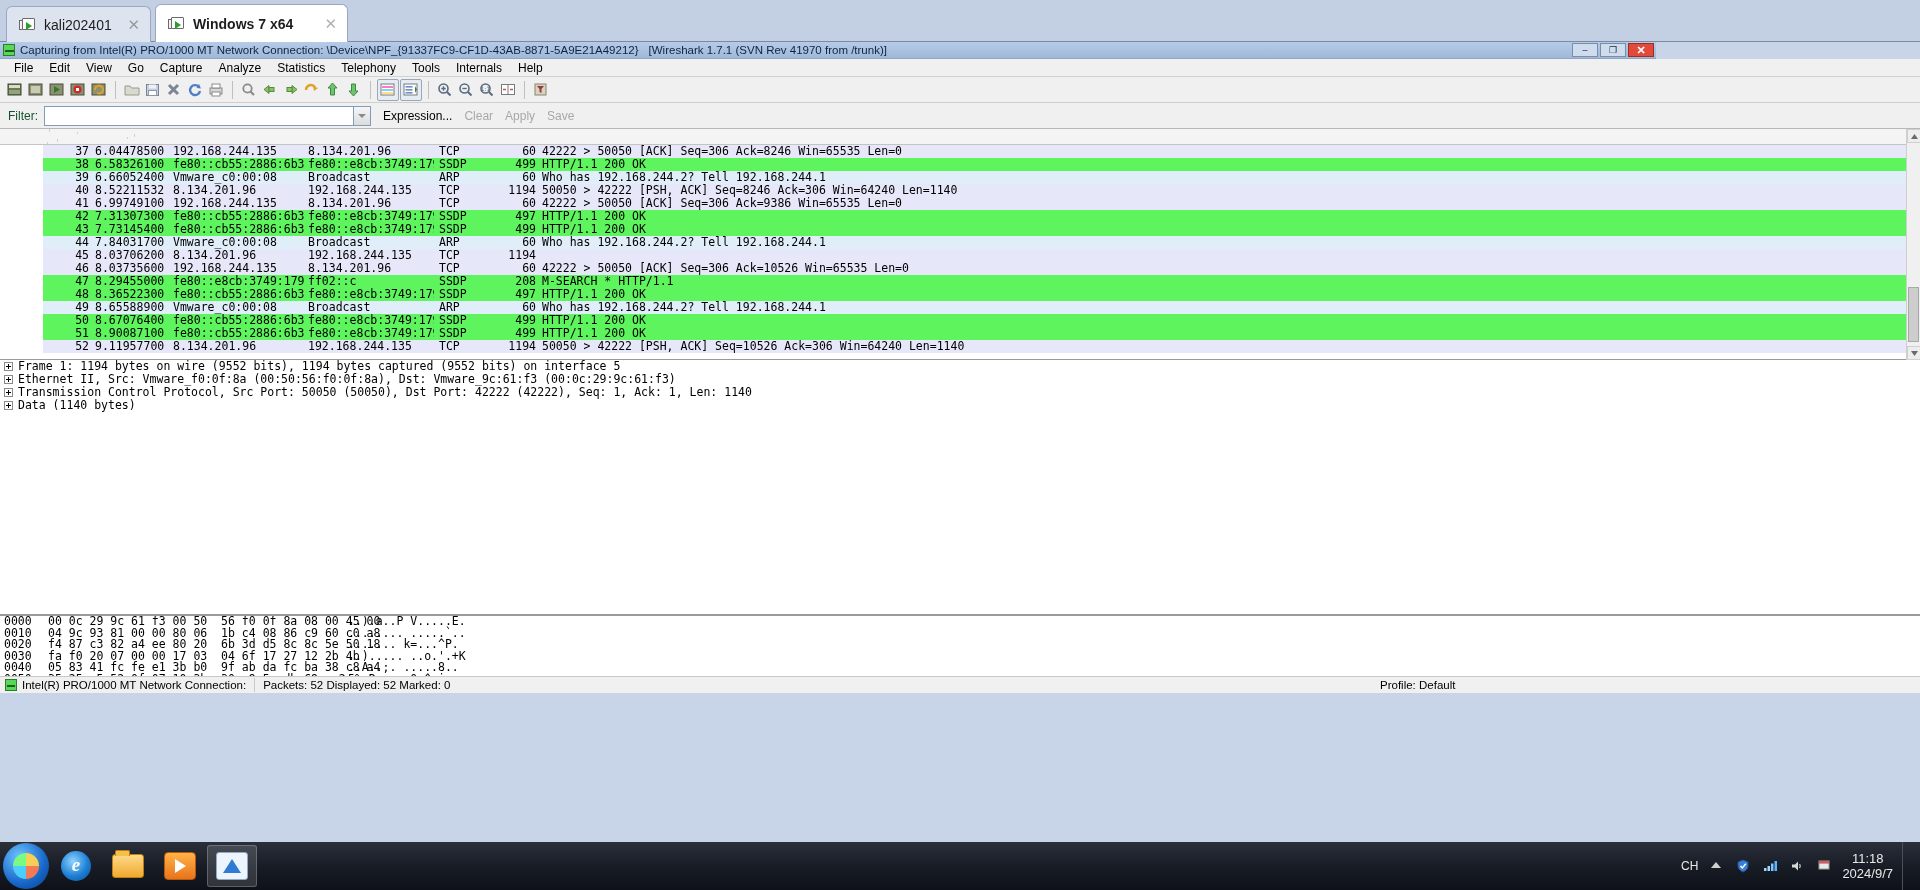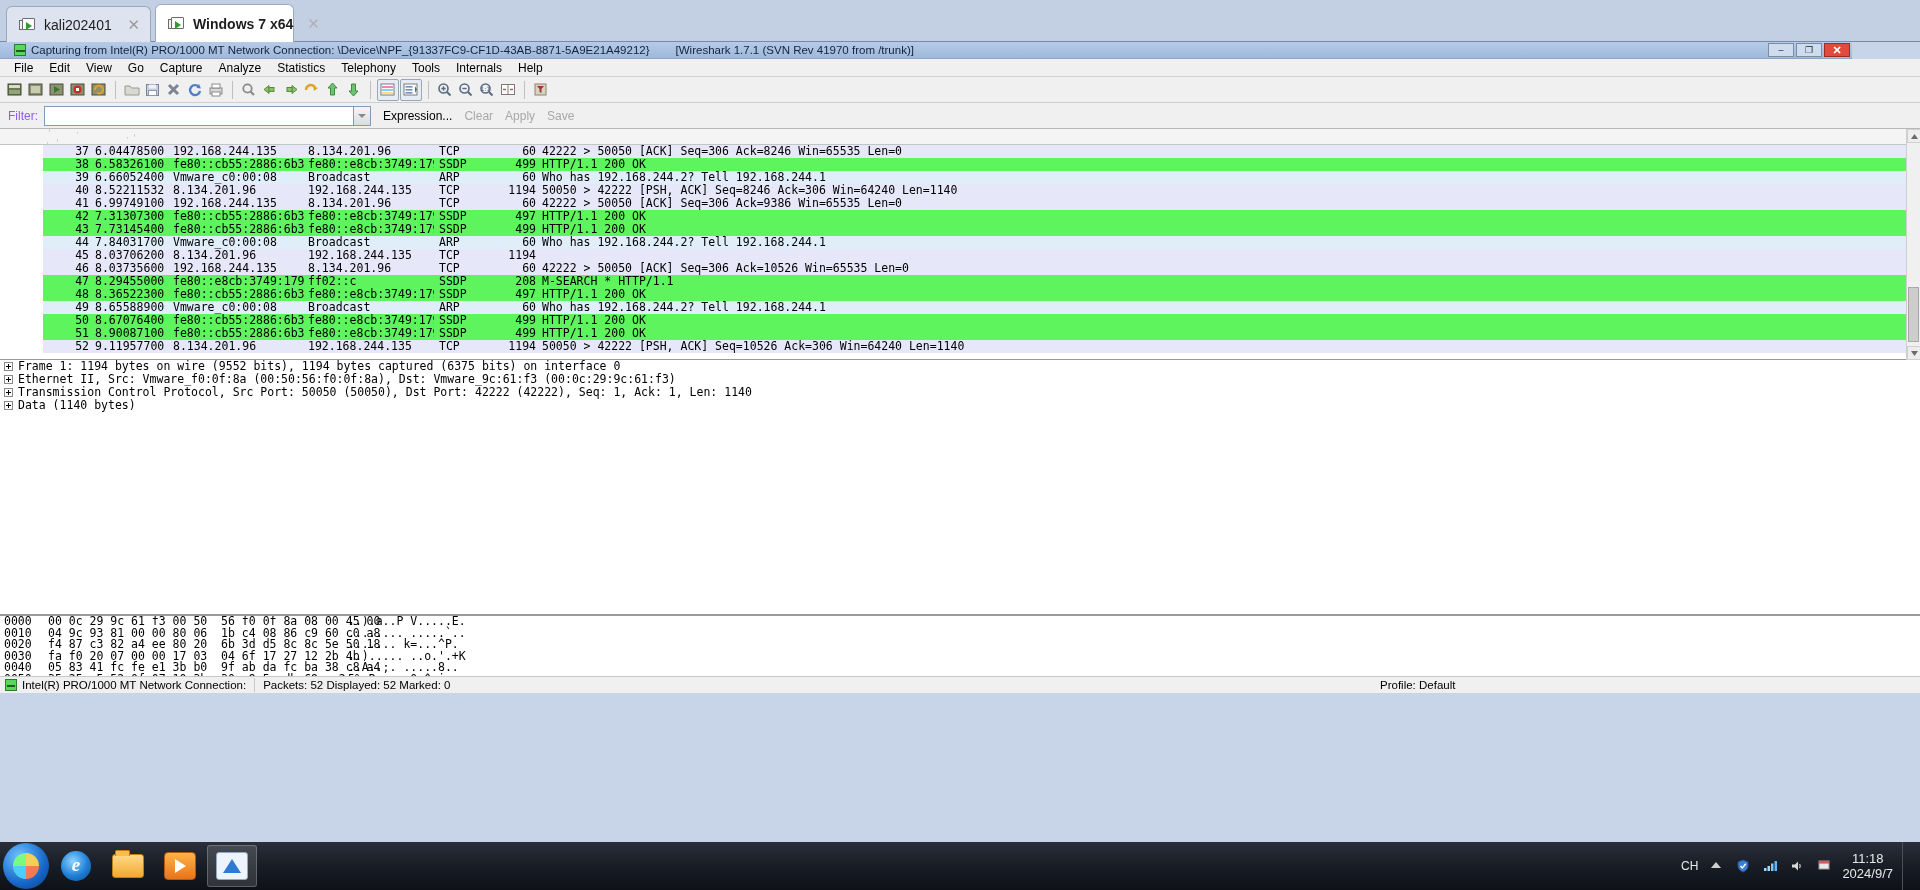--- a/index.html
+++ b/index.html
@@ -21,57 +21,57 @@
   }
   .vm-tab {
     position:absolute; top:6px; height:36px;
     display:flex; align-items:center; gap:8px;
     padding:0 10px 0 12px;
     border:1px solid #9aa9c0; border-bottom:none;
     border-radius:6px 6px 0 0;
     font-size:14px; color:#1d1d1d;
   }
   .vm-tab.inactive { left:6px; background:#dde4ef; width:145px; }
-  .vm-tab.active { left:155px; background:#ffffff; width:139px; font-weight:bold; height:38px; top:4px; }
+  .vm-tab.active { left:155px; background:#ffffff; width:193px; font-weight:bold; height:38px; top:4px; }
   .vm-tab-icon { width:17px; height:16px; position:relative; flex:none; }
   .vm-tab-icon .scr {
     position:absolute; left:3px; top:1px; width:13px; height:12px;
     border:1.6px solid #6b6b6b; background:#ffffff; border-radius:1px;
   }
   .vm-tab-icon .scr2 {
     position:absolute; left:0px; top:3px; width:4px; height:10px;
     border:1.6px solid #6b6b6b; border-right:none; background:#f2f2f2;
   }
   .vm-tab-icon .play {
     position:absolute; left:7px; top:5px; width:0; height:0;
     border-left:6px solid #2e9b2e; border-top:4px solid transparent; border-bottom:4px solid transparent;
   }
   .vm-tab-label { white-space:nowrap; }
   .vm-tab-close { color:#9a9a9a; font-size:15px; margin-left:auto; padding-left:6px; }
   .vm-tab.active .vm-tab-close { color:#b0b0b0; font-weight:normal; }
 
   
   .ws-title {
-    position:absolute; left:0; top:42px; width:1852px; height:17px;
+    position:absolute; left:0; top:42px; width:1656px; height:17px;
     background:linear-gradient(180deg,#b6cbe8 0%, #9fb8da 100%);
     border-bottom:1px solid #8fa5c4;
     display:flex; align-items:center;
     font-size:11.5px; color:#10243e;
-    padding-left:14px;
+    padding-left:3px;
   }
   .ws-title-icon {
     width:12px; height:12px; flex:none; margin-right:5px;
     background:#57d957; border:1px solid #2e7a2e; position:relative;
   }
   .ws-title-icon:after{
     content:""; position:absolute; left:1px; top:5px; width:9px; height:2px;
     background:#1c5c1c;
   }
   .ws-title-text { white-space:nowrap; }
-  .ws-title-text2 { white-space:nowrap; margin-left:26px; }
+  .ws-title-text2 { white-space:nowrap; margin-left:10px; }
   .ws-winbtns { position:absolute; right:2px; top:1px; display:flex; gap:2px; }
   .ws-wb {
     width:26px; height:14px; border:1px solid #7b8ca6; background:#cfdcee;
     display:flex; align-items:center; justify-content:center;
     font-size:9px; color:#123; line-height:1;
   }
   .ws-wb.close { background:#e24b3c; border-color:#9c2f24; color:#fff; font-size:11px; font-weight:bold;}
 
   
   .ws-menubar {
@@ -91,21 +91,21 @@
   .tb svg { display:block; }
   .tb.framed { border:1px solid #9ba7b5; background:#e6ecf3; border-radius:2px; width:22px;}
   .tbsep { width:1px; height:18px; background:#c0c0c0; margin:0 5px; }
 
   
   .ws-filterbar {
     position:absolute; left:0; top:103px; width:1920px; height:26px;
     background:#f0f0f0; border-bottom:1px solid #b8b8b8;
     display:flex; align-items:center; padding-left:8px;
   }
-  .flt-label { font-size:12px; color:#8b5cf6; margin-right:6px; }
+  .flt-label { font-size:12px; color:#14532d; margin-right:6px; }
   .flt-input {
     width:310px; height:20px; background:#fff; border:1px solid #7f9db9;
     display:flex; align-items:center; padding:0 3px; font-size:12px;
   }
   .flt-drop {
     width:17px; height:20px; border:1px solid #7f9db9; border-left:none;
     background:linear-gradient(180deg,#f6f6f6,#dcdcdc);
     display:flex; align-items:center; justify-content:center;
   }
   .caret-dn { width:0;height:0; border-left:4px solid transparent; border-right:4px solid transparent; border-top:4px solid #8a8a8a; }
@@ -615,21 +615,21 @@
             <polygon points="3.5,5 7,0 0,0" fill="#6b6b6b"></polygon>
           </svg>
         </div>
     </div>
   </div>
 
   <div class="pd-wrap">
     <div id="pd-rows">
         <div class="pd-row">
           <span class="exp-box"></span>
-          <span>Frame 1: 1194 bytes on wire (9552 bits), 1194 bytes captured (6375 bits) on interface 0</span>
+          <span>Frame 1: 1194 bytes on wire (9552 bits), 1194 bytes captured (9552 bits) on interface 5</span>
         </div>
         <div class="pd-row">
           <span class="exp-box"></span>
           <span>Ethernet II, Src: Vmware_f0:0f:8a (00:50:56:f0:0f:8a), Dst: Vmware_9c:61:f3 (00:0c:29:9c:61:f3)</span>
         </div>
         <div class="pd-row">
           <span class="exp-box"></span>
           <span>Transmission Control Protocol, Src Port: 50050 (50050), Dst Port: 42222 (42222), Seq: 1, Ack: 1, Len: 1140</span>
         </div>
         <div class="pd-row">

